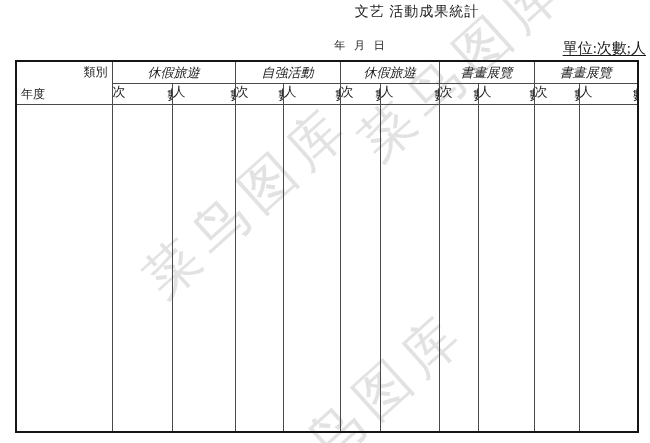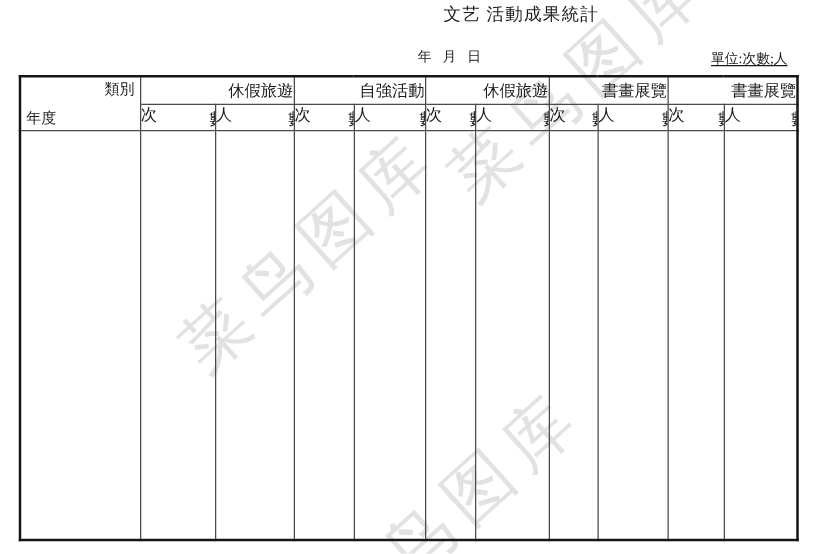--- a/index.html
+++ b/index.html
@@ -46,22 +46,22 @@
     top: 27px; left: 361px;
     transform: translateX(-50%);
     white-space: nowrap;
     font-size: 11px;
     letter-spacing: 3px;
     z-index: 2;
     margin-top: 11px;
   }
   .unit-label {
     position: absolute;
-    top: 39px; right: 20px;
-    font-size: 11px;
+    top: 39px; right: 4px;
+    font-size: 15px;
     white-space: nowrap;
     text-decoration: underline;
     text-underline-offset: 2px;
     z-index: 2;
   }
 
   
   table.stats {
     position: absolute;
     left: 15px; top: 60px;
@@ -82,29 +82,30 @@
   
   td.corner {
     position: relative;
     overflow: hidden;
     background-image: linear-gradient(to bottom right,
       transparent calc(50% - 0.8px),
       #555 calc(50% - 0.3px),
       #555 calc(50% + 0.3px),
       transparent calc(50% + 0.8px));
   }
-  .corner-top    { position: absolute; top: 3px;  right: 4px; font-size: 12px; font-family: Liberation Mono, monospace; }
+  .corner-top    { position: absolute; top: 3px;  right: 4px; font-size: 12px; }
   .corner-bottom { position: absolute; bottom: 3px; left: 4px; font-size: 12px; }
 
   
   td.group {
     height: 21px;
-    text-align: right;
+    text-align: center;
     vertical-align: middle;
     font-size: 13px;
+    font-style: italic;
   }
 
   
   td.sub {
     position: relative;
     overflow: hidden;
     height: 20px;
     vertical-align: top;
     text-align: left;
     padding: 2px 0 0 2px;

